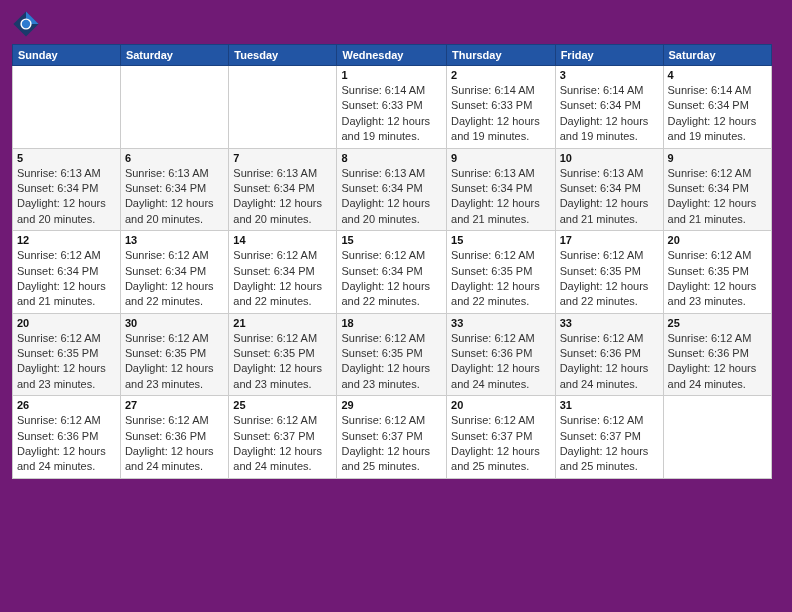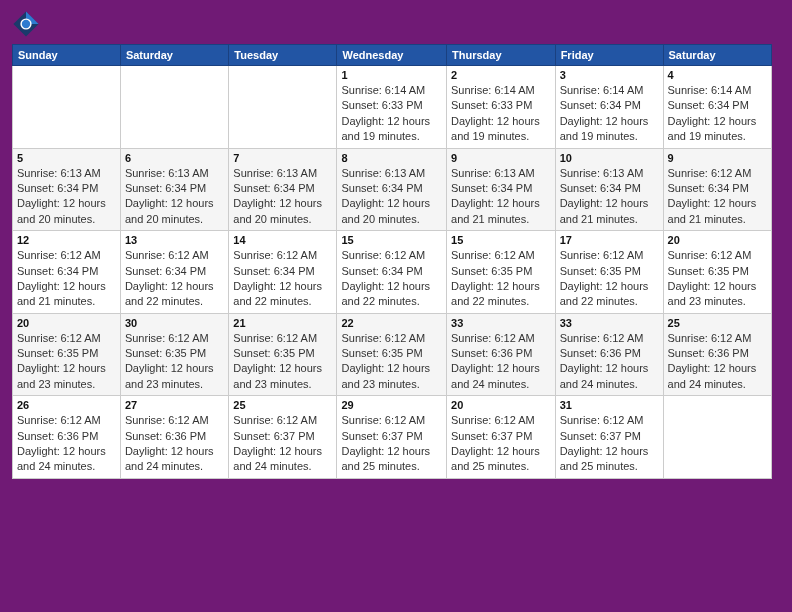--- a/index.html
+++ b/index.html
@@ -270,21 +270,21 @@
 and 23 minutes.</div>
           </td>
           <td>
             <div class="day-num">21</div>
             <div class="day-info" style="white-space: pre-line;">Sunrise: 6:12 AM
 Sunset: 6:35 PM
 Daylight: 12 hours
 and 23 minutes.</div>
           </td>
           <td>
-            <div class="day-num">22</div>
+            <div class="day-num">18</div>
             <div class="day-info" style="white-space: pre-line;">Sunrise: 6:12 AM
 Sunset: 6:35 PM
 Daylight: 12 hours
 and 23 minutes.</div>
           </td>
           <td>
             <div class="day-num">33</div>
             <div class="day-info" style="white-space: pre-line;">Sunrise: 6:12 AM
 Sunset: 6:36 PM
 Daylight: 12 hours

